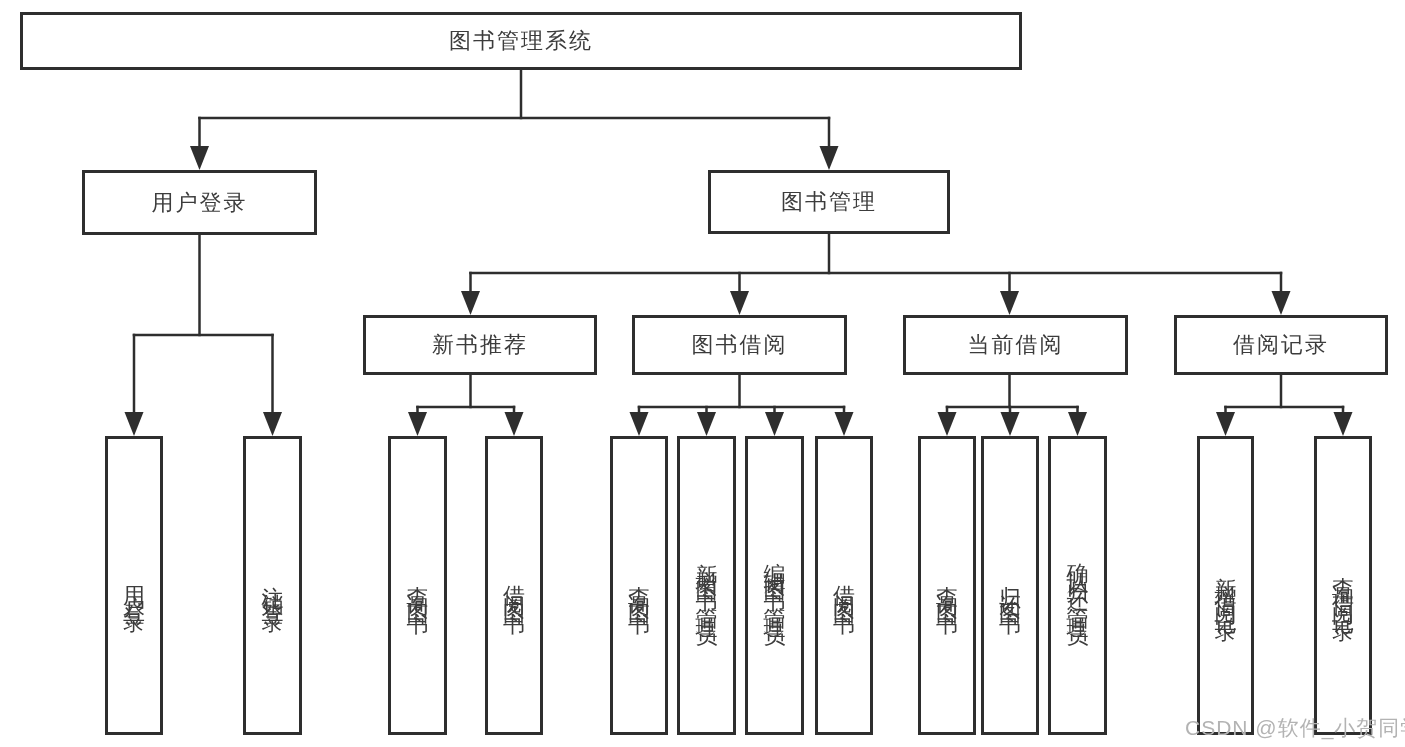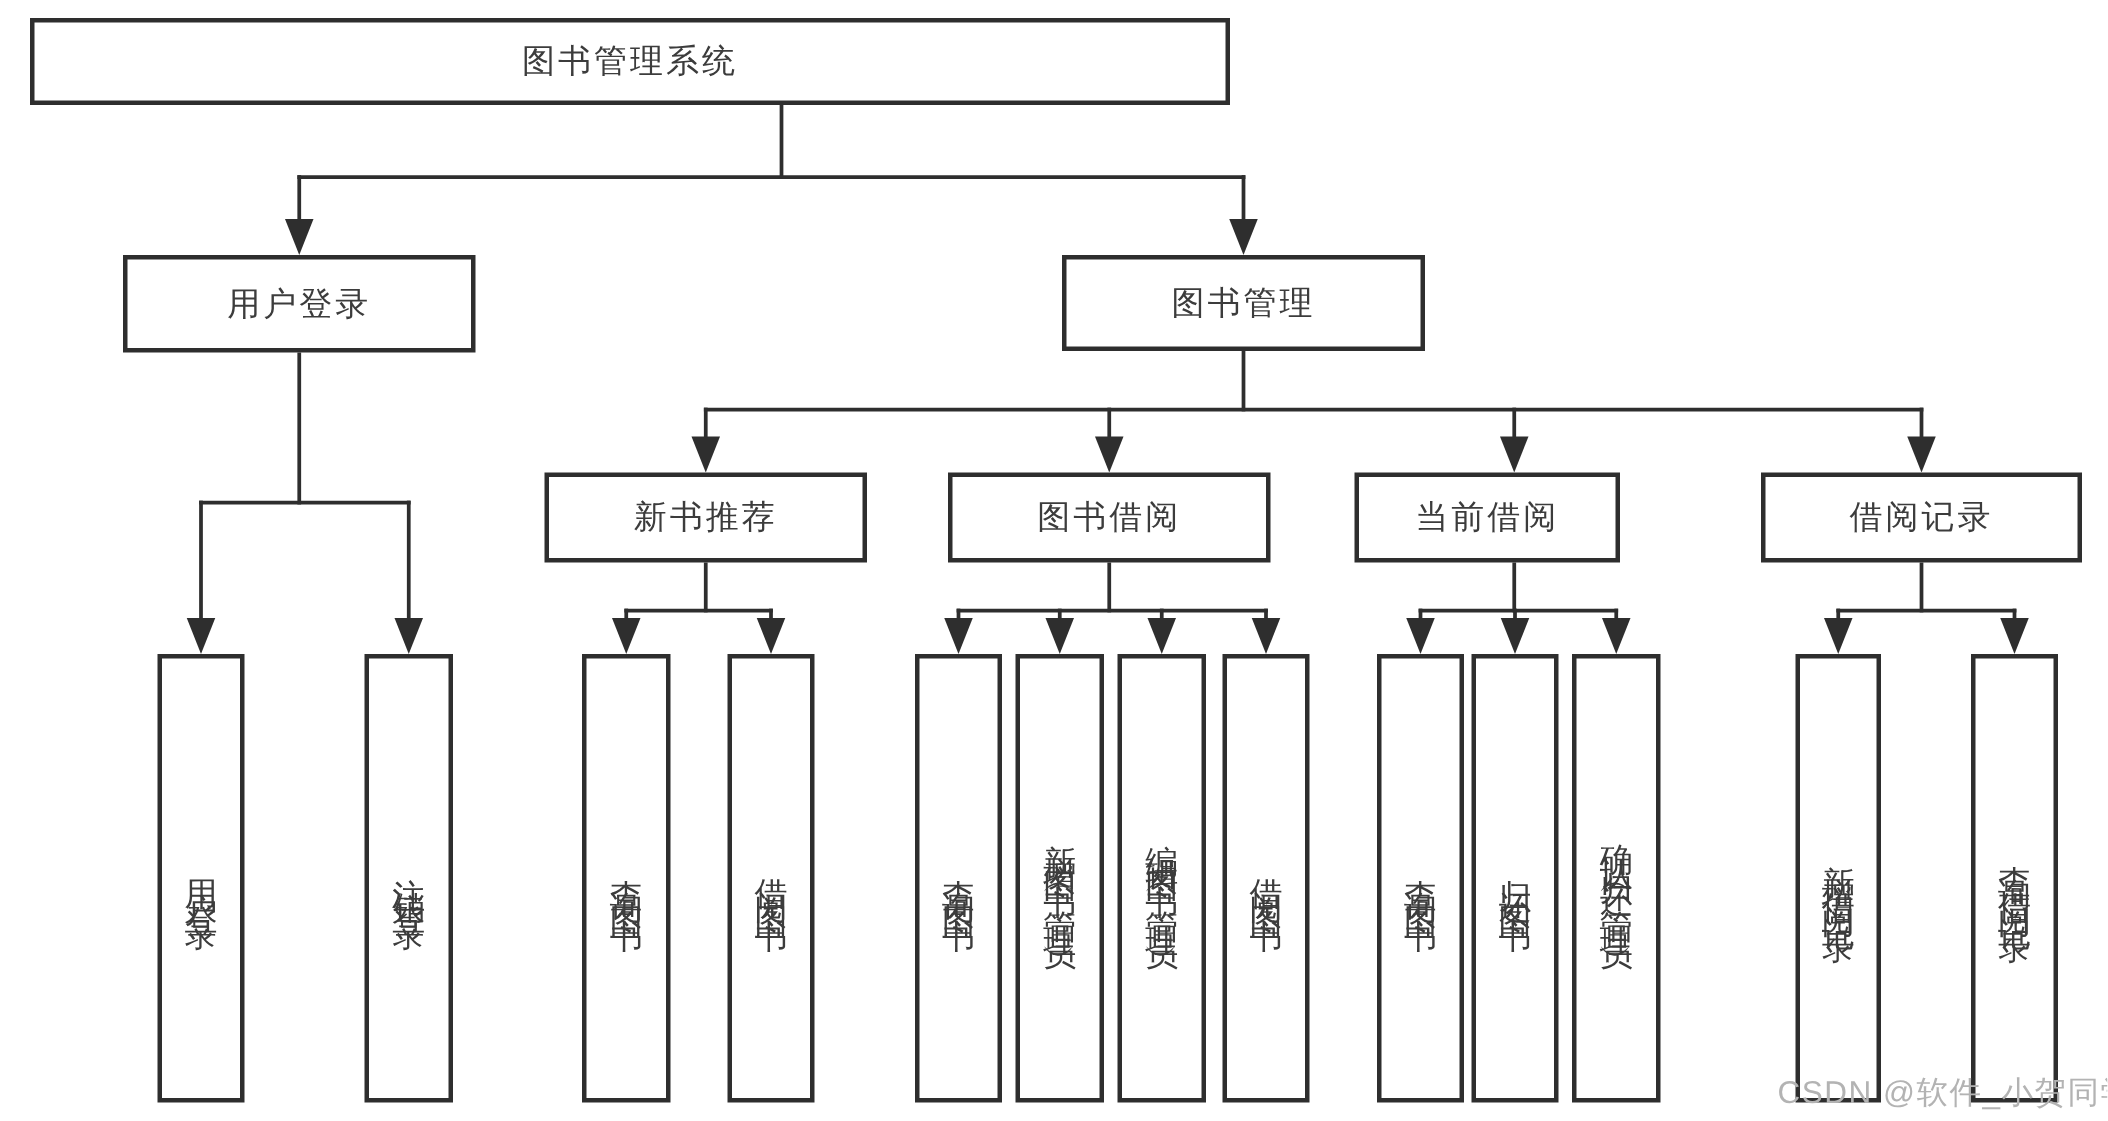--- a/index.html
+++ b/index.html
@@ -118,28 +118,28 @@
       <polygon points="765,412 784,412 774.5,436"></polygon>
       <polygon points="834.5,412 853.5,412 844,436"></polygon>
       <polygon points="937.5,412 956.5,412 947,436"></polygon>
       <polygon points="1000.5,412 1019.5,412 1010,436"></polygon>
       <polygon points="1068,412 1087,412 1077.5,436"></polygon>
       <polygon points="1216,412 1235,412 1225.5,436"></polygon>
       <polygon points="1333.5,412 1352.5,412 1343,436"></polygon>
     </g>
   </svg>
 
-  <div class="node h-node" style="left:20px; top:12px; width:800px; height:58px;">图书管理系统</div>
+  <div class="node h-node" style="left:20px; top:12px; width:1002px; height:58px;">图书管理系统</div>
 
   <div class="node h-node" style="left:82px; top:170px; width:235px; height:65px;">用户登录</div>
   <div class="node h-node" style="left:708px; top:170px; width:242px; height:64px;font-family:Liberation Serif, serif;">图书管理</div>
 
-  <div class="node h-node" style="left:363px; top:315px; width:215px; height:60px;">新书推荐</div>
+  <div class="node h-node" style="left:363px; top:315px; width:234px; height:60px;">新书推荐</div>
   <div class="node h-node" style="left:632px; top:315px; width:215px; height:60px;">图书借阅</div>
-  <div class="node h-node" style="left:903px; top:315px; width:177px; height:60px;">当前借阅</div>
+  <div class="node h-node" style="left:903px; top:315px; width:225px; height:60px;">当前借阅</div>
   <div class="node h-node" style="left:1174px; top:315px; width:214px; height:60px;">借阅记录</div>
 
   <div class="node v-node" style="left:105px; top:436px; width:58px; height:299px;">用户登录</div>
   <div class="node v-node" style="left:243px; top:436px; width:59px; height:299px;">注销登录</div>
 
   <div class="node v-node" style="left:388px; top:436px; width:59px; height:299px;">查询图书</div>
   <div class="node v-node" style="left:485px; top:436px; width:58px; height:299px;">借阅图书</div>
 
   <div class="node v-node" style="left:610px; top:436px; width:58px; height:299px;">查询图书</div>
   <div class="node v-node" style="left:677px; top:436px; width:59px; height:299px;">新增图书（管理员）</div>

